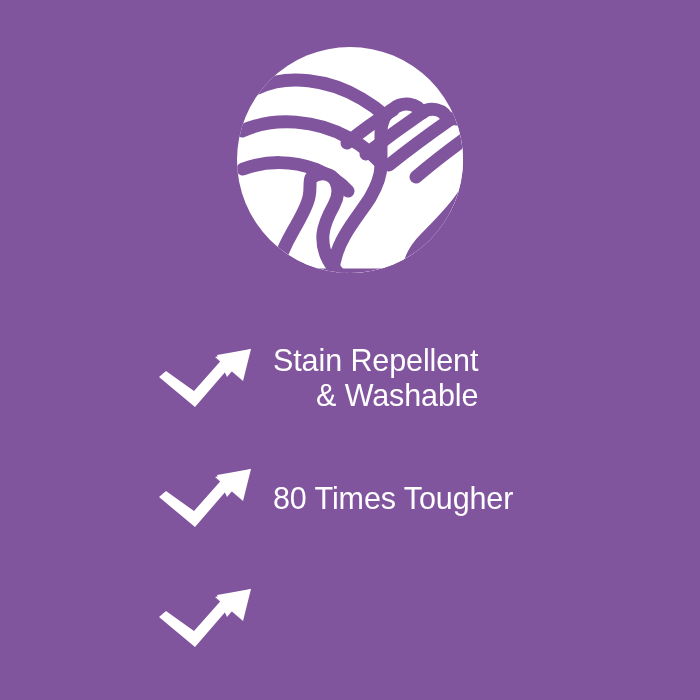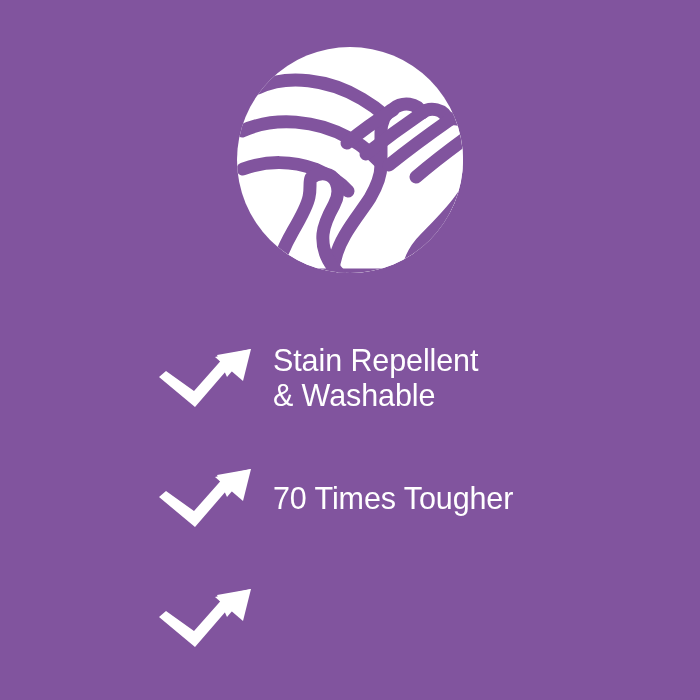--- a/index.html
+++ b/index.html
@@ -13,20 +13,21 @@
     overflow: hidden;
     font-family: "Liberation Sans", sans-serif;
     background: #81549E;
   }
   #poster {
     position: relative;
     width: 700px;
     height: 700px;
     background: #81549E;
     box-sizing: border-box;
+    text-align: right;
   }
 
   
   .icon-badge {
     position: absolute;
     left: 237px;
     top: 47px;
     width: 226px;
     height: 226px;
   }
@@ -145,21 +146,21 @@
     </div>
 
     <div class="feature-row">
       <span class="check-arrow">
         <svg viewBox="0 0 100 78" xmlns="http://www.w3.org/2000/svg" aria-hidden="true">
           <path d="M4 38 L 40 68 L 78 24 L 70 17 L 39 52 L 11 32 Z" fill="#FFFFFF"></path>
           <path d="M96 10 L 60 18 L 88 42 Z" fill="#FFFFFF"></path>
           <path d="M62 16 L 96 10 L 72 38 Z" fill="#FFFFFF"></path>
         </svg>
       </span>
-      <span class="feature-text">70 Times Tougher</span>
+      <span class="feature-text">80 Times Tougher</span>
     </div>
 
     <div class="feature-row">
       <span class="check-arrow">
         <svg viewBox="0 0 100 78" xmlns="http://www.w3.org/2000/svg" aria-hidden="true">
           <path d="M4 38 L 40 68 L 78 24 L 70 17 L 39 52 L 11 32 Z" fill="#FFFFFF"></path>
           <path d="M96 10 L 60 18 L 88 42 Z" fill="#FFFFFF"></path>
           <path d="M62 16 L 96 10 L 72 38 Z" fill="#FFFFFF"></path>
         </svg>
       </span>

